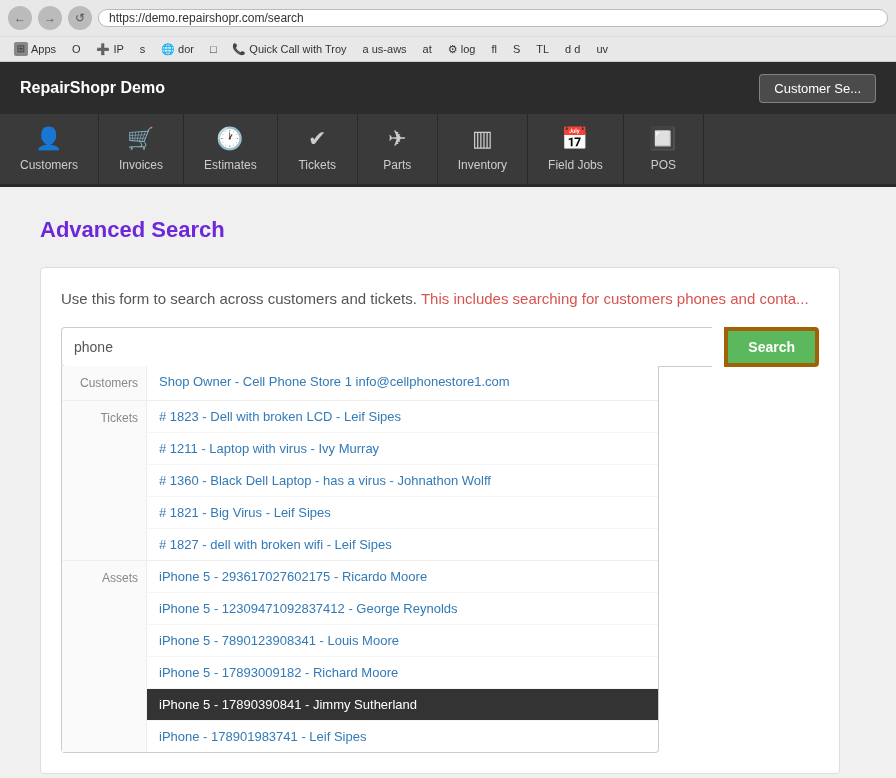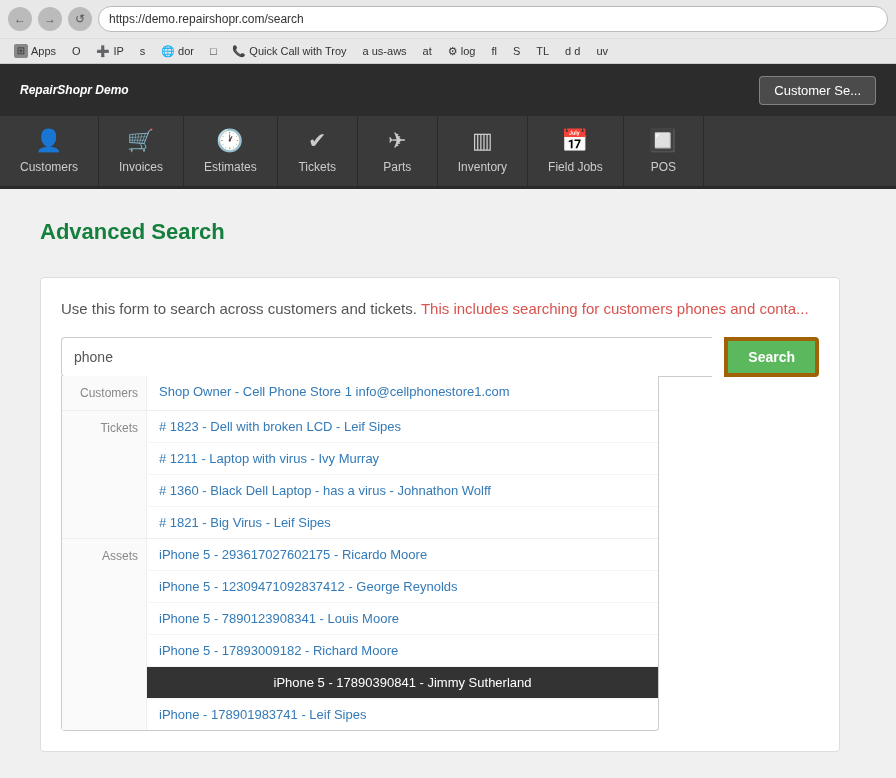--- a/index.html
+++ b/index.html
@@ -13,21 +13,21 @@
     .browser-toolbar {
       display: flex; align-items: center; padding: 6px 8px; gap: 6px;
       background: #e8e8e8;
     }
     .nav-btn {
       width: 24px; height: 24px; border-radius: 50%; background: #bbb;
       display: flex; align-items: center; justify-content: center;
       cursor: pointer; font-size: 12px; color: #555; border: none;
     }
     .address-bar {
-      flex: 1; height: 26px; border: 1px solid #bbb; border-radius: 13px;
+      flex: 1; height: 18px; border: 1px solid #bbb; border-radius: 13px;
       padding: 0 10px; font-size: 12px; background: white; color: #333;
     }
     .bookmarks-bar {
       display: flex; align-items: center; padding: 3px 8px; gap: 4px;
       background: #e8e8e8; border-top: 1px solid #ddd; font-size: 11px;
       overflow: hidden;
     }
     .bookmark-item {
       display: flex; align-items: center; gap: 3px; padding: 2px 6px;
       border-radius: 3px; cursor: pointer; white-space: nowrap; color: #333;
@@ -38,21 +38,21 @@
     }
 
     
     .app-header {
       background: #2c2c2c;
       padding: 0 20px;
       display: flex; align-items: center; justify-content: space-between;
       height: 52px;
     }
     .app-title {
-      color: white; font-size: 12px; font-weight: bold; font-style: italic;
+      color: white; font-size: 16px; font-weight: bold;
     }
     .customer-search-btn {
       background: rgba(255,255,255,0.15); border: 1px solid rgba(255,255,255,0.3);
       color: white; padding: 6px 14px; border-radius: 4px; cursor: pointer;
       font-size: 13px;
     }
 
     
     .nav-bar {
       background: #3a3a3a;
@@ -67,21 +67,21 @@
     }
     .nav-icon { font-size: 22px; }
 
     
     .main-content {
       padding: 30px 40px;
       background: #f0f0f0;
       min-height: 400px;
     }
     .page-title {
-      font-size: 22px; font-weight: bold; color: #15803d; margin-bottom: 32px;
+      font-size: 22px; font-weight: bold; color: #6d28d9; margin-bottom: 24px;
     }
 
     
     .search-panel {
       background: white;
       border: 1px solid #ddd;
       border-radius: 4px;
       padding: 20px;
       max-width: 800px;
     }
@@ -127,21 +127,21 @@
       font-size: 12px; color: #888; text-align: right;
       border-right: 1px solid #eee;
       background: #fafafa;
     }
     .result-items { flex: 1; }
     .result-item {
       padding: 8px 12px; cursor: pointer; font-size: 13px; color: #337ab7;
       border-bottom: 1px solid #f5f5f5;
     }
     .result-item:last-child { border-bottom: none; }
-    .result-item.highlighted { background: #333; color: white; text-align: center; }
+    .result-item.highlighted { background: #333; color: white; }
   </style>
 </head>
 <body>
 
 <div class="browser-chrome">
   <div class="browser-toolbar">
     <button class="nav-btn">←</button>
     <button class="nav-btn">→</button>
     <button class="nav-btn">↺</button>
     <input class="address-bar" type="text" value="https://demo.repairshopr.com/search" style="">
@@ -262,20 +262,21 @@
       </div>
 
       <div class="result-section">
         <div class="result-row">
           <div class="result-label">Tickets</div>
           <div class="result-items">
             <div class="result-item"># 1823 - Dell with broken LCD - Leif Sipes</div>
             <div class="result-item"># 1211 - Laptop with virus - Ivy Murray</div>
             <div class="result-item"># 1360 - Black Dell Laptop - has a virus - Johnathon Wolff</div>
             <div class="result-item"># 1821 - Big Virus - Leif Sipes</div>
+            <div class="result-item"># 1827 - dell with broken wifi - Leif Sipes</div>
           </div>
         </div>
       </div>
 
       <div class="result-section">
         <div class="result-row">
           <div class="result-label">Assets</div>
           <div class="result-items">
             <div class="result-item">iPhone 5 - 293617027602175 - Ricardo Moore</div>
             <div class="result-item">iPhone 5 - 12309471092837412 - George Reynolds</div>

